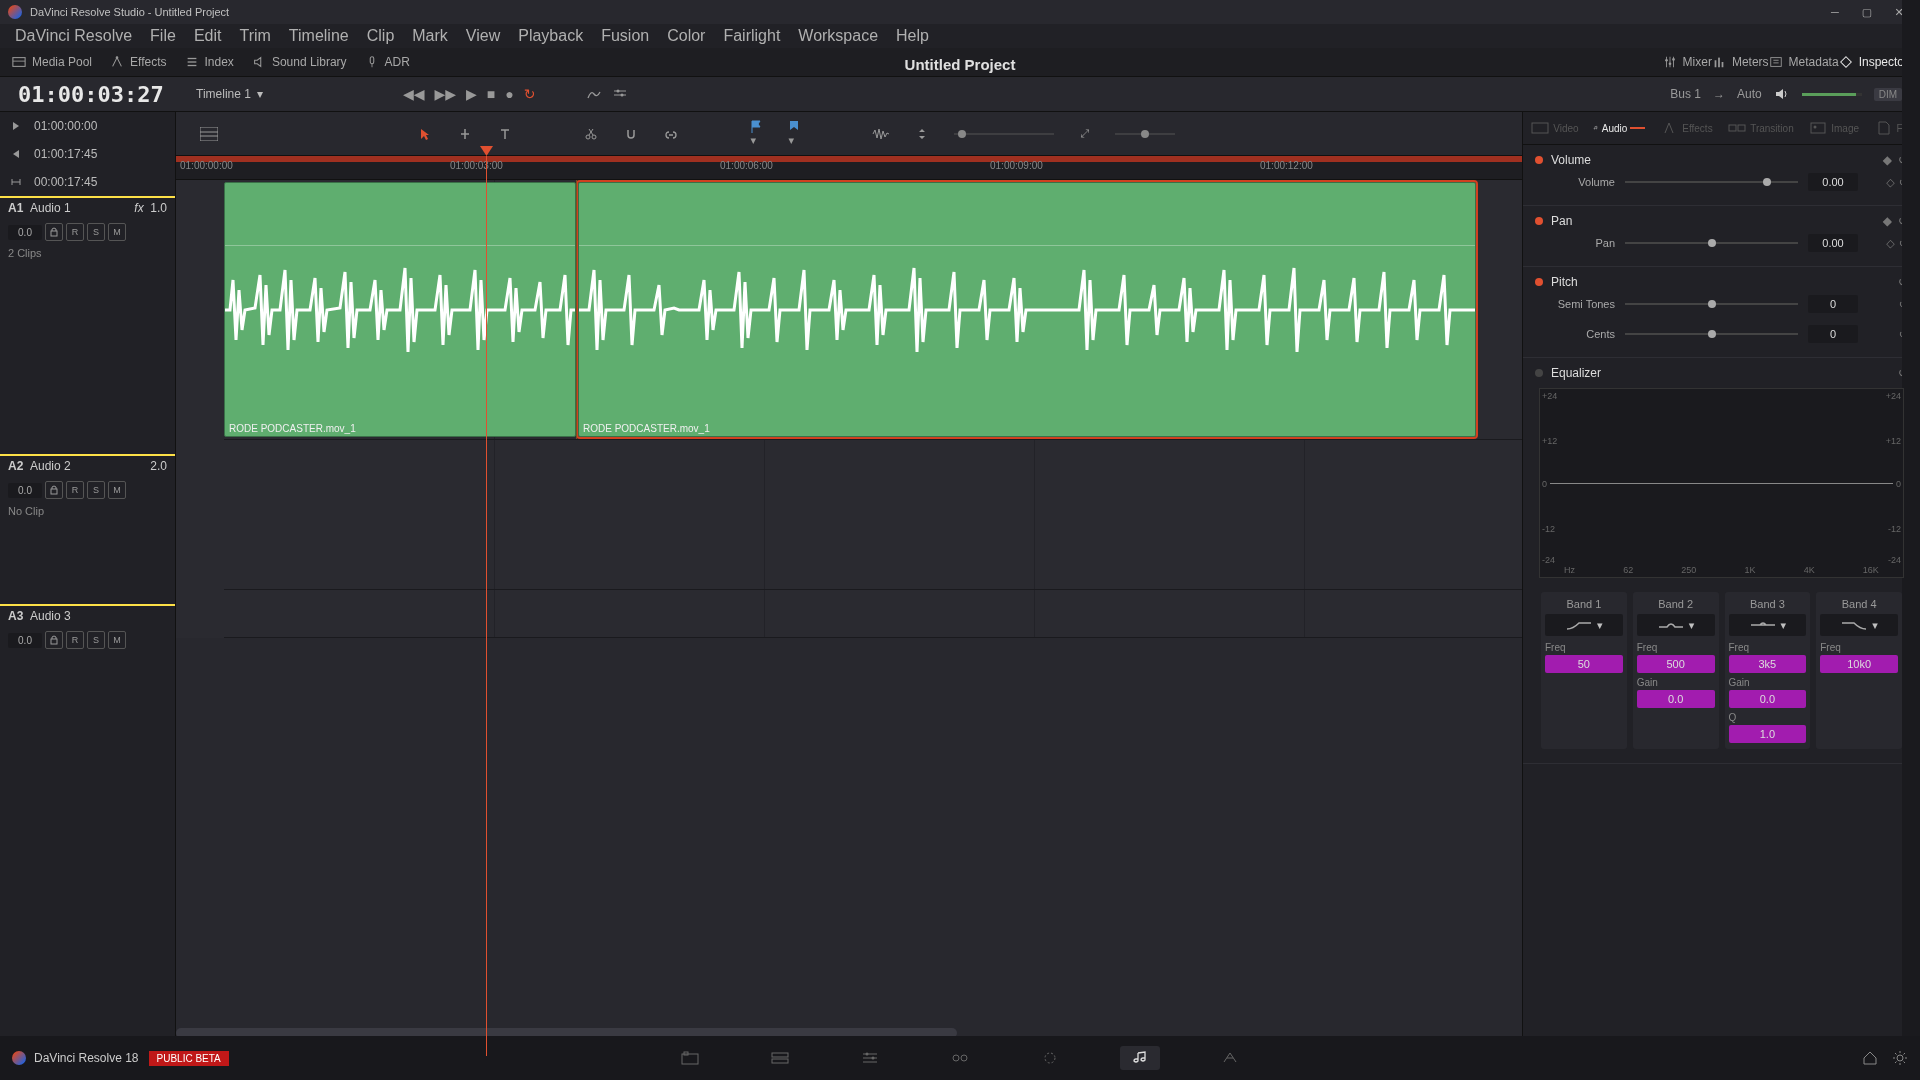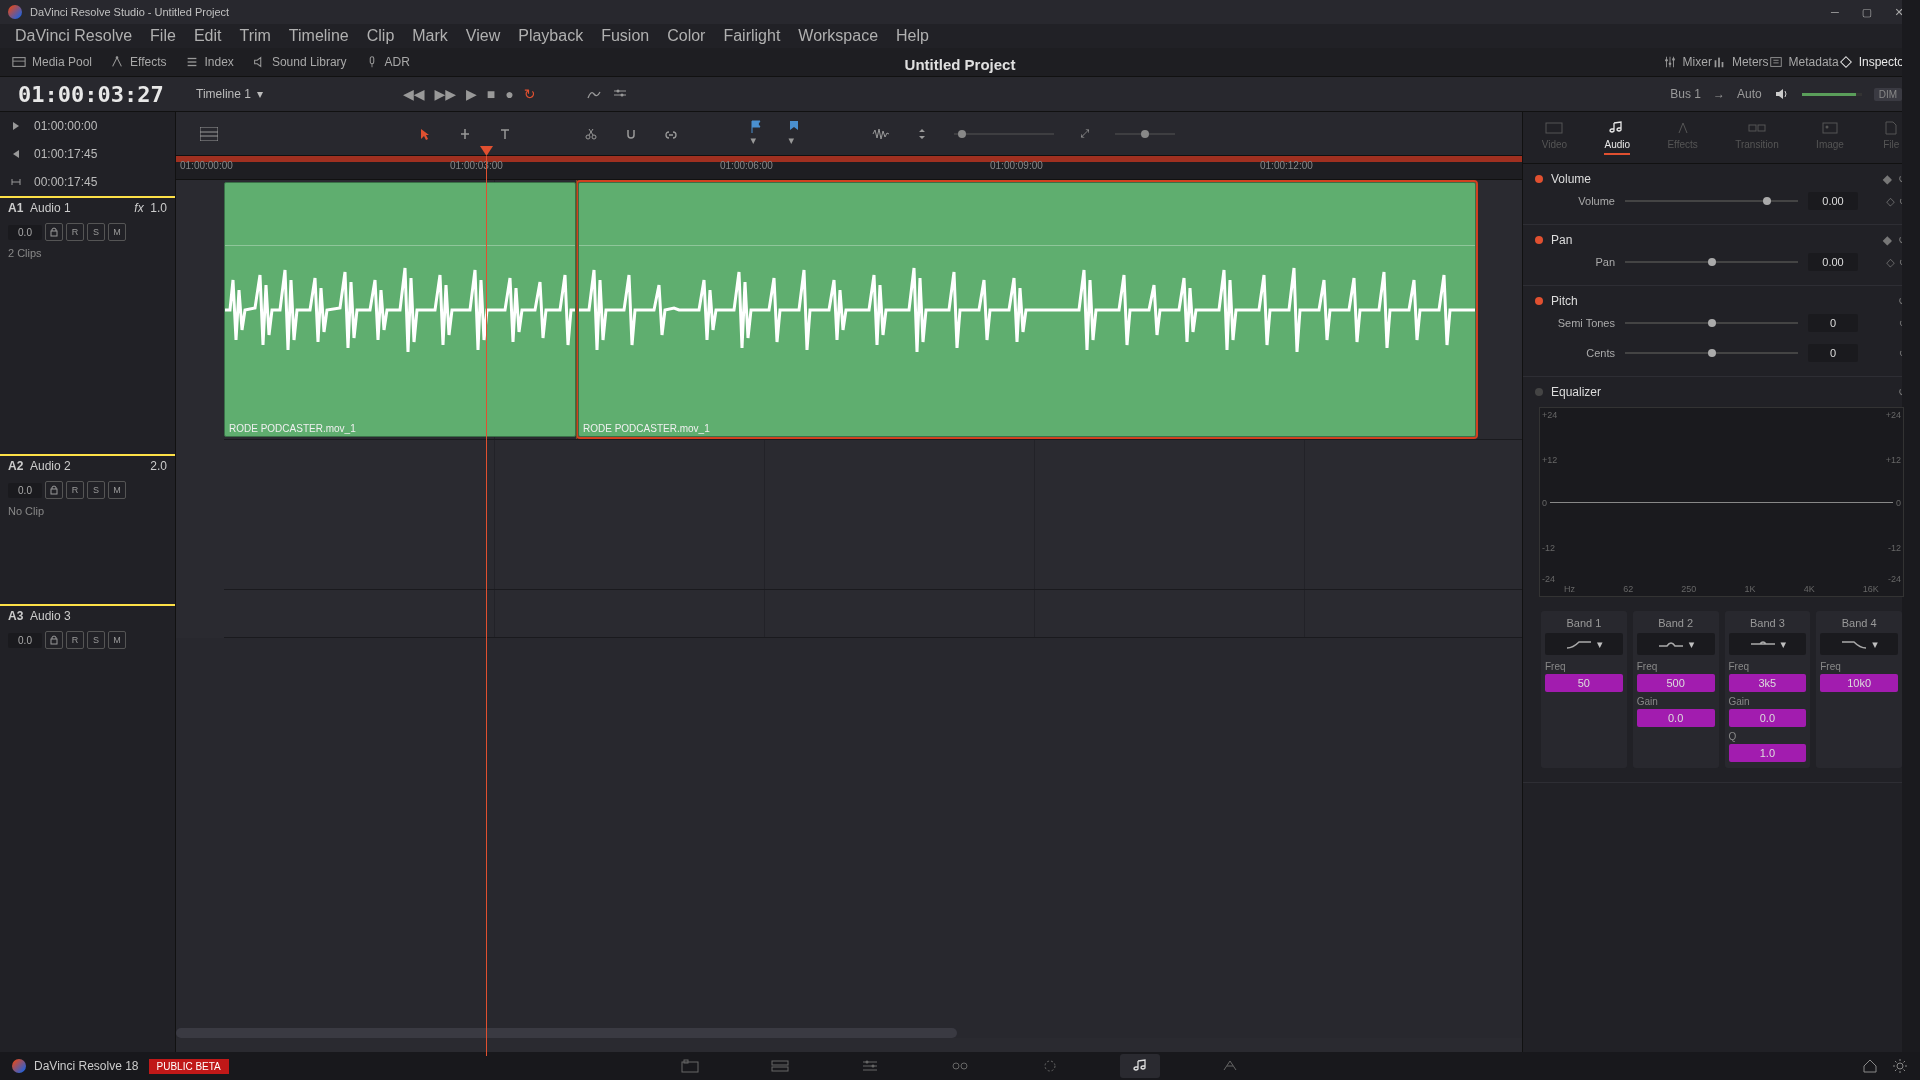--- a/index.html
+++ b/index.html
@@ -52,21 +52,21 @@
 .track-lane.smaller { height: 48px; }
 .audio-clip { position: absolute; top: 2px; bottom: 2px; background: #5fae6f; border: 1px solid #3a7048; border-radius: 2px; overflow: hidden; }
 .audio-clip.sel { outline: 2px solid #d04020; }
 .waveform { position: absolute; top: 50%; left: 0; right: 0; transform: translateY(-50%); height: 100px;}
 .clip-label { position: absolute; bottom: 2px; left: 4px; font-size: 10px; color: #f0f0f0; }
 .clip-line { position:absolute; left:0; right:0; top:62px; height:1px; background: rgba(255,255,255,0.3);}
 .grid-line { position:absolute; top:0; bottom:0; width:1px; background:#222228;}
 .meter-strip { width:18px; background:#1a1a1e; position:absolute; right:0; top:0; bottom:0;}
 .inspector { width: 398px; background: #212126; border-left: 1px solid #111; overflow-y: auto; }
 .insp-tabs { display: flex; justify-content: space-around; padding: 8px 0; border-bottom: 1px solid #111; }
-.insp-tab { display: flex; flex-direction: column; align-items: center; gap: 3px; color: #555; font-size: 10px; }
+.insp-tab { display: flex; flex-direction: row; align-items: center; gap: 3px; color: #555; font-size: 10px; }
 .insp-tab.active { color: #e8e8e8; }
 .insp-tab.active .tab-underline { width: 100%; height: 2px; background: #e05030; }
 .insp-section { padding: 8px 12px; border-bottom: 1px solid #2e2e34; }
 .section-header { display: flex; align-items: center; gap: 8px; font-size: 12px; color: #ddd; }
 .dot { width: 8px; height: 8px; border-radius: 50%; background: #e05030; }
 .dot.off { background: #444; }
 .section-controls { margin-left: auto; display: flex; gap: 6px; color: #777; }
 .param-row { display: flex; align-items: center; padding: 6px 0; gap: 10px; }
 .param-label { width: 80px; text-align: right; color: #aaa; font-size: 11px; }
 .param-slider { flex: 1; height: 2px; background: #444; position: relative; }
@@ -76,21 +76,21 @@
 .eq-graph { height: 190px; background: #1a1a1e; margin: 8px 4px; position: relative; border:1px solid #333;}
 .eq-line { position:absolute; left:10px; right:10px; top:50%; height:1px; background:#888;}
 .eq-labels { position:absolute; bottom:2px; left:0; right:0; display:flex; justify-content:space-around; font-size:9px; color:#666;}
 .eq-vlabel { position:absolute; font-size:9px; color:#666;}
 .eq-bands { display: flex; gap: 6px; padding: 6px; }
 .band { flex: 1; background: #28282e; border-radius: 3px; padding: 6px 4px; }
 .band-title { text-align: center; color: #999; font-size: 11px; margin-bottom: 4px; }
 .band-shape { height: 22px; background: #1a1a1e; border-radius: 2px; margin-bottom: 6px; display:flex; align-items:center; justify-content:center; gap:4px;}
 .band-field-label { color: #888; font-size: 10px; text-align:left; margin-top:4px;}
 .band-field { background: #a21caf; text-align: center; padding: 3px 8px; color: #ddd; font-size: 11px; border-radius: 2px; margin-top:2px;}
-.bottom-bar { position: absolute; bottom: 0; left: 0; right: 0; height: 28px; background: #18181c; display: flex; align-items: center; padding: 0 12px; }
+.bottom-bar { position: absolute; bottom: 0; left: 0; right: 0; height: 44px; background: #18181c; display: flex; align-items: center; padding: 0 12px; }
 .version-badge { background: #c01818; color: #fff; padding: 2px 8px; font-size: 10px; margin-left: 10px; }
 .page-tabs { position: absolute; left: 50%; transform: translateX(-50%); display: flex; gap: 50px; }
 .page-tab { color: #666; font-size: 16px; padding: 4px 10px;}
 .page-tab.active { background: #2a2a30; color: #ddd; border-radius:3px;}
 .bottom-right { margin-left:auto; display:flex; gap:14px; color:#888;}
 .scrollbar-h { position:absolute; bottom:0; left:0; height:10px; width:58%; background:#3a3a42; border-radius:5px;}
 svg { display:block; }
 </style>
 </head>
 <body>

